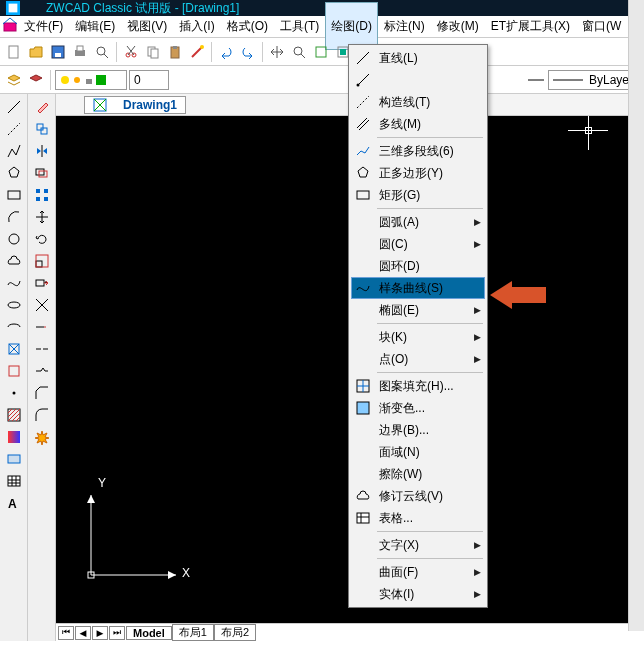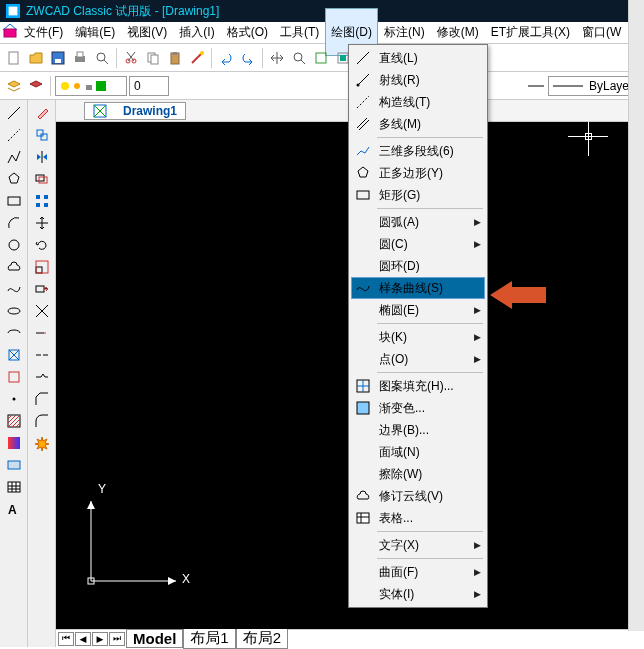--- a/index.html
+++ b/index.html
@@ -1,17 +1,17 @@
 <!DOCTYPE html>
 <html><head>
 <meta charset="utf-8">
 <style>
   * { margin: 0; padding: 0; box-sizing: border-box; font-family: "Microsoft YaHei", "SimSun", sans-serif; font-size: 12px; }
   body { width: 644px; height: 649px; background: #fff; overflow: hidden; position: relative; }
-  .title-bar { background: #0a1a2a; color: #14d0f0; padding: 0 6px; height: 22px; display: flex; align-items: center; }
+  .title-bar { background: #0a1a2a; color: #14d0f0; padding: 0 6px; height: 16px; display: flex; align-items: center; gap: 20px; }
   .title-bar .logo { width: 14px; height: 14px; margin-right: 6px; }
   .menu-bar { background: #fff; height: 22px; display: flex; align-items: center; padding: 0 2px; border-bottom: 1px solid #ccc; }
   .menu-bar .mi { padding: 20px 6px; color: #000; cursor: default; }
   .menu-bar .mi.open { background: #dceeff; border: 1px solid #7ab; padding: 16px 5px; }
   .toolbar { background: #fff; height: 28px; display: flex; align-items: center; padding: 2px 4px; gap: 2px; border-bottom: 1px solid #ccc; }
   .toolbar .tb { width: 20px; height: 20px; display: flex; align-items: center; justify-content: center; border: 1px solid transparent; }
   .toolbar .sep { width: 1px; height: 20px; background: #ccc; margin: 0 2px; }
   .toolbar .field { height: 20px; border: 1px solid #999; padding: 0 4px; display: flex; align-items: center; }
   .main { display: flex; height: 547px; }
   .vtoolbar { width: 28px; background: #f0f0f0; display: flex; flex-direction: column; align-items: center; padding-top: 4px; gap: 4px; border-right: 1px solid #ccc; }
@@ -20,21 +20,21 @@
   .doc-tab { height: 22px; background: #f4f4f4; display: flex; align-items: center; padding-left: 28px; border-bottom: 1px solid #ccc; }
   .doc-tab .t { background: #fff; border: 1px solid #999; padding: 1px 8px; display: flex; align-items: center; gap: 16px; color: #0050a0; font-weight: bold; }
   .canvas { flex: 1; background: #000; position: relative; overflow: hidden; }
   .axis { position: absolute; left: 20px; bottom: 30px; color: #fff; font-size: 12px; }
   .cursor { position: absolute; top: 14px; right: 76px; }
   .cursor .h { width: 40px; height: 1px; background: #fff; position: absolute; }
   .cursor .v { width: 1px; height: 40px; background: #fff; position: absolute; left: 20px; top: -20px; }
   .cursor .b { width: 7px; height: 7px; border: 1px solid #fff; position: absolute; left: 16.5px; top: -3.5px; }
   .layout-tabs { height: 18px; background: #fff; display: flex; align-items: center; border-top: 1px solid #ccc; padding-left: 2px; }
   .layout-tabs .btn { width: 16px; height: 14px; border: 1px solid #888; margin-right: 1px; display: flex; align-items: center; justify-content: center; font-size: 9px; }
-  .layout-tabs .tab { padding: 0 6px; border: 1px solid #888; background: #fff; font-size: 15px; }
+  .layout-tabs .tab { padding: 0 6px; border: 1px solid #888; background: #fff; font-size: 11px; }
   .layout-tabs .tab.active { background: #fff; font-weight: bold; }
   
   .dropdown { position: absolute; top: 44px; left: 348px; width: 140px; background: #f2f2f2; border: 1px solid #7a7a7a; box-shadow: 2px 2px 4px rgba(0,0,0,.3); padding: 2px; z-index: 100; }
   .dropdown .dmi { display: flex; align-items: center; height: 22px; padding: 0 4px 0 2px; position: relative; }
   .dropdown .dmi .ic { width: 20px; height: 18px; display: flex; align-items: center; justify-content: center; margin-right: 6px; }
   .dropdown .dmi .lbl { flex: 1; }
   .dropdown .dmi .arrow { font-size: 9px; color: #222; }
   .dropdown .dmi.hover { background: #0369a1; border: 1px solid #6aa0d8; padding: 0 3px 0 1px; height: 22px; }
   .dropdown hr { border: none; border-top: 1px solid #c0c0c0; margin: 2px 2px 2px 26px; }
   
@@ -473,21 +473,20 @@
       </span>
       <span class="lbl">直线(L)</span>
     </div>
     <div class="dmi">
       <span class="ic">
         <svg width="16" height="16">
           <path d="M2 14L14 2" stroke="#000"></path>
           <circle cx="3" cy="13" r="1.5" fill="#000"></circle>
         </svg>
       </span>
-      <span class="lbl">射线(R)</span>
     </div>
     <div class="dmi">
       <span class="ic">
         <svg width="16" height="16">
           <path d="M2 14L14 2" stroke="#000" stroke-dasharray="2"></path>
         </svg>
       </span>
       <span class="lbl">构造线(T)</span>
     </div>
     <div class="dmi">

